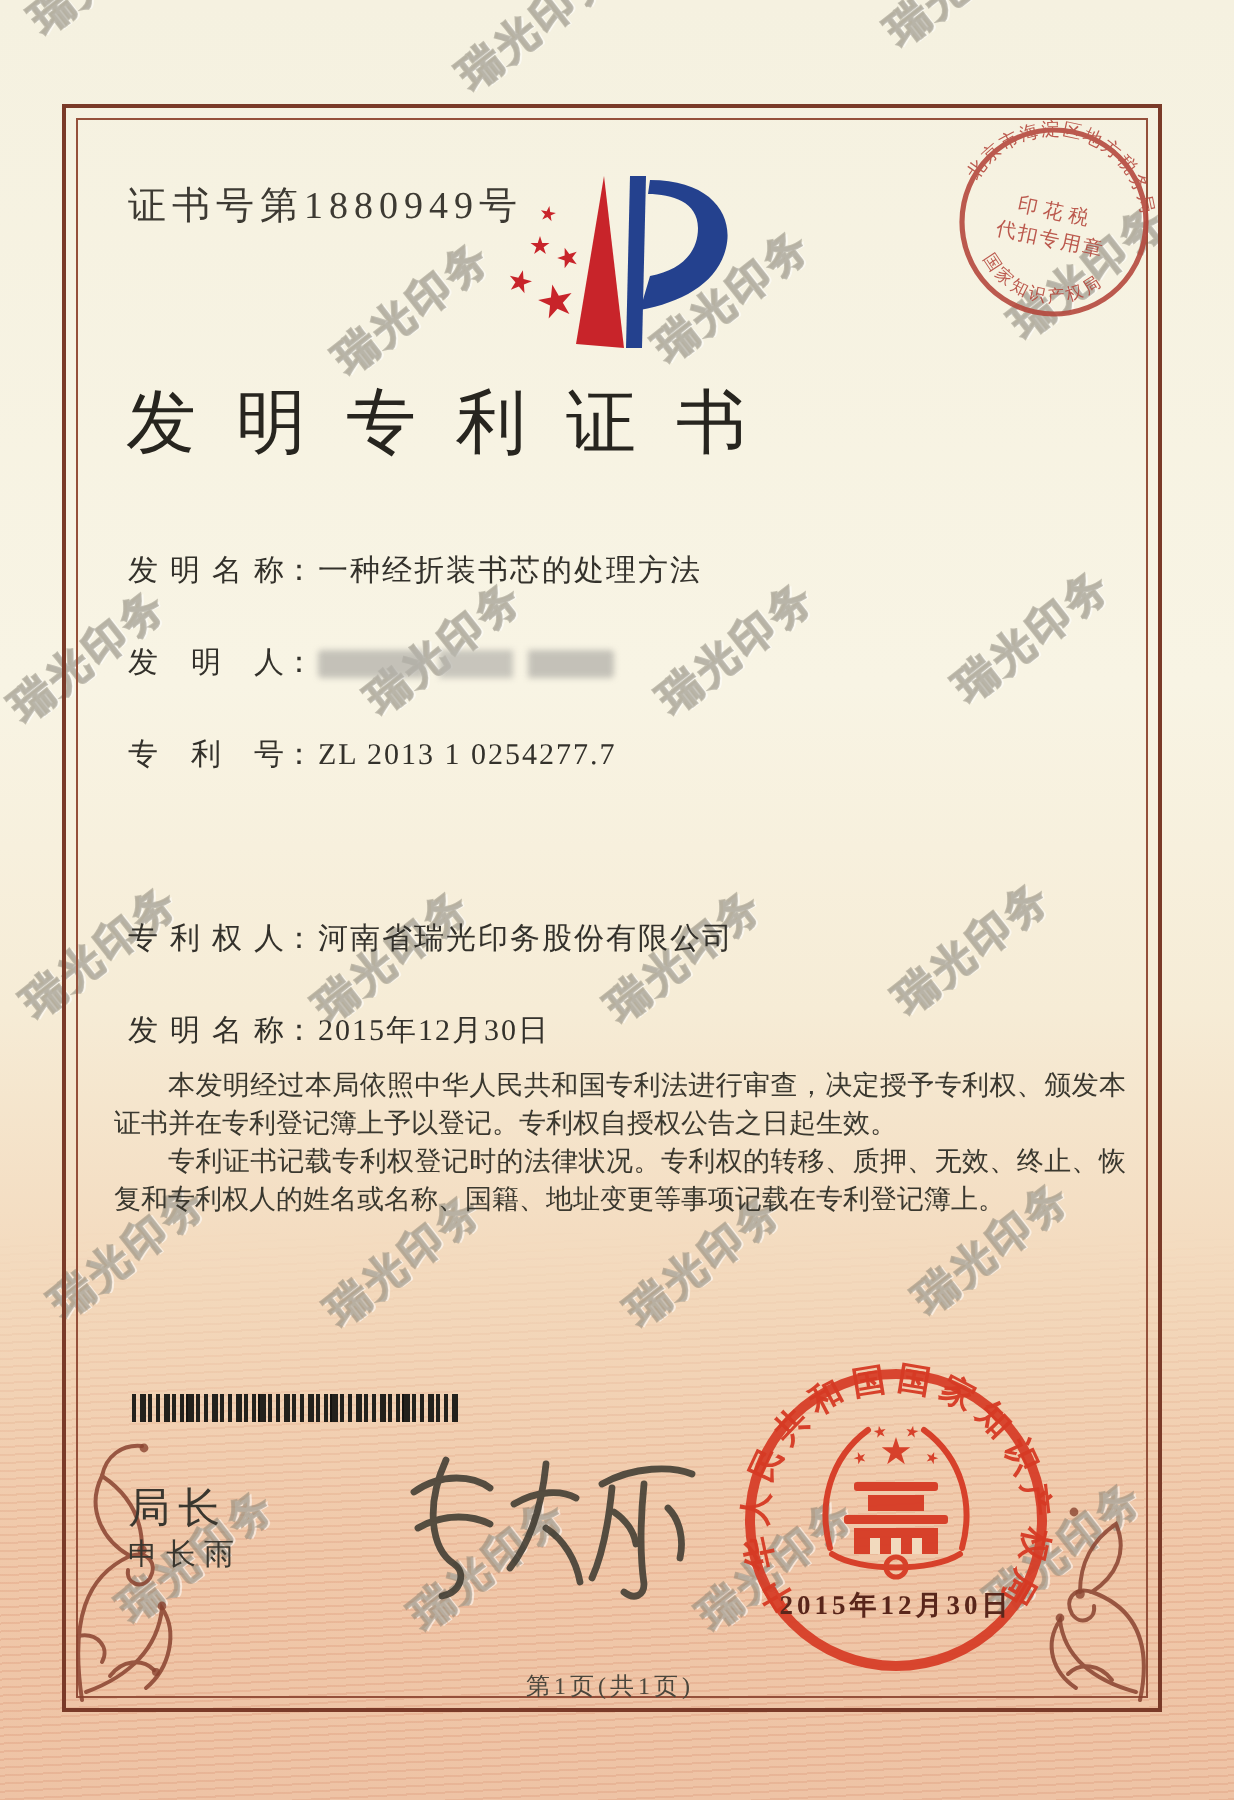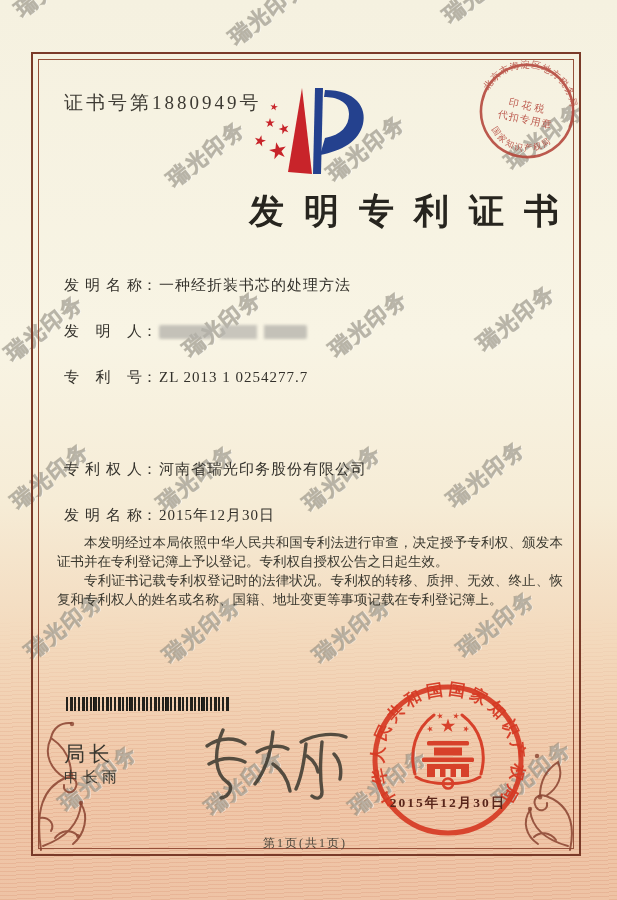--- a/index.html
+++ b/index.html
@@ -26,22 +26,22 @@
     color:rgba(175,170,152,.28);
     -webkit-text-stroke:1px rgba(128,124,110,.45);
     text-shadow:1px 1px 0 rgba(255,255,255,.55);
     pointer-events:none;
   }
   .cert-no{position:absolute;left:64px;top:90px;font-size:19px;letter-spacing:3px;color:#3d3a33;}
   .logo{position:absolute;left:246px;top:84px;width:132px;height:100px;}
   .stamp-top{position:absolute;left:472px;top:56px;width:110px;height:110px;transform:rotate(12deg);opacity:.88;}
   .stamp-top text{font-family:"Liberation Serif",serif;fill:#b4453a;}
   .title{
-    position:absolute;left:31px;top:188px;width:548px;text-align:right;
-    font-size:35px;font-weight:bold;color:#27251f;letter-spacing:20px;padding-left:32px;box-sizing:border-box;
+    position:absolute;left:31px;top:188px;width:548px;text-align:left;
+    font-size:35px;font-weight:normal;color:#27251f;letter-spacing:20px;padding-left:32px;box-sizing:border-box;
   }
   .frow{position:absolute;left:64px;height:22px;white-space:nowrap;font-size:15px;color:#33312b;}
   .flabel{display:inline-block;width:78px;text-align:justify;text-align-last:justify;vertical-align:top;}
   .fsep{display:inline-block;margin-right:2px;}
   .fval{letter-spacing:1px;}
   .redact{
     display:inline-block;width:148px;height:14px;margin-top:3px;vertical-align:top;border-radius:2px;
     background:linear-gradient(90deg,#b3b1aa 0 36%,rgba(0,0,0,0) 36% 41%,#b8b6af 41% 66%,rgba(0,0,0,0) 66% 71%,#b3b1aa 71% 100%);
     filter:blur(1.6px);opacity:.75;
   }

